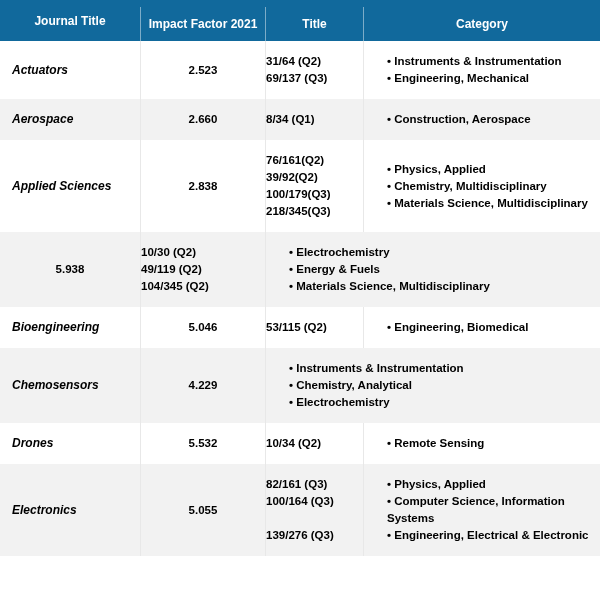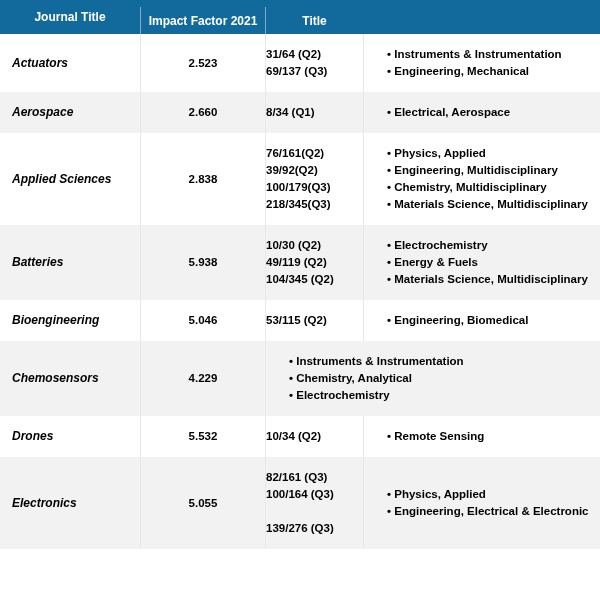--- a/index.html
+++ b/index.html
@@ -14,21 +14,21 @@
   .journal-table{
     width:600px;
     font-family:"Liberation Sans", sans-serif;
     font-weight:bold;
     color:var(--body-text);
   }
   .header-row{
     display:grid;
     grid-template-columns:140px 125px 98px 237px;
     background:var(--header-bg);
-    height:34px;
+    height:41px;
   }
   .th{
     color:var(--header-text);
     font-size:12px;
     display:flex;
     align-items:center;
     justify-content:center;
     text-align:center;
     padding:0 4px;
   }
@@ -56,20 +56,21 @@
   .cat-item .line{white-space:nowrap;}
 </style>
 </head>
 <body>
 
 <div class="journal-table">
   <div class="header-row">
     <div class="th">Journal Title</div>
     <div class="th">Impact Factor 2021</div>
     <div class="th">Title</div>
+    <div class="th">Category</div>
   </div>
   <div id="table-body">
       <div class="row">
         <div class="cell journal-cell">
           <div class="journal-name">Actuators</div>
         </div>
         <div class="cell if-cell">
           <div class="line">2.523</div>
         </div>
         <div class="cell rank-cell">
@@ -90,21 +91,21 @@
           <div class="journal-name">Aerospace</div>
         </div>
         <div class="cell if-cell">
           <div class="line">2.660</div>
         </div>
         <div class="cell rank-cell">
           <div class="line">8/34 (Q1)</div>
         </div>
         <div class="cell cat-cell">
           <div class="cat-item">
-            <div class="line">• Electrical, Aerospace</div>
+            <div class="line">• Construction, Aerospace</div>
           </div>
         </div>
       </div>
       <div class="row">
         <div class="cell journal-cell">
           <div class="journal-name">Applied Sciences</div>
         </div>
         <div class="cell if-cell">
           <div class="line">2.838</div>
         </div>
@@ -112,34 +113,28 @@
           <div class="line">76/161(Q2)</div>
           <div class="line">39/92(Q2)</div>
           <div class="line">100/179(Q3)</div>
           <div class="line">218/345(Q3)</div>
         </div>
         <div class="cell cat-cell">
           <div class="cat-item">
             <div class="line">• Physics, Applied</div>
           </div>
           <div class="cat-item">
-            <div class="line">• Engineering, Multidisciplinary</div>
-          </div>
-          <div class="cat-item">
             <div class="line">• Chemistry, Multidisciplinary</div>
           </div>
           <div class="cat-item">
             <div class="line">• Materials Science, Multidisciplinary</div>
           </div>
         </div>
       </div>
       <div class="row">
-        <div class="cell journal-cell">
-          <div class="journal-name">Batteries</div>
-        </div>
         <div class="cell if-cell">
           <div class="line">5.938</div>
         </div>
         <div class="cell rank-cell">
           <div class="line">10/30 (Q2)</div>
           <div class="line">49/119 (Q2)</div>
           <div class="line">104/345 (Q2)</div>
         </div>
         <div class="cell cat-cell">
           <div class="cat-item">
@@ -215,18 +210,22 @@
           <div class="line">82/161 (Q3)</div>
           <div class="line">100/164 (Q3)</div>
           <div class="line">&nbsp;</div>
           <div class="line">139/276 (Q3)</div>
         </div>
         <div class="cell cat-cell">
           <div class="cat-item">
             <div class="line">• Physics, Applied</div>
           </div>
           <div class="cat-item">
+            <div class="line">• Computer Science, Information</div>
+            <div class="line">Systems</div>
+          </div>
+          <div class="cat-item">
             <div class="line">• Engineering, Electrical &amp; Electronic</div>
           </div>
         </div>
       </div>
     </div>
 </div>
 
 </body></html>

